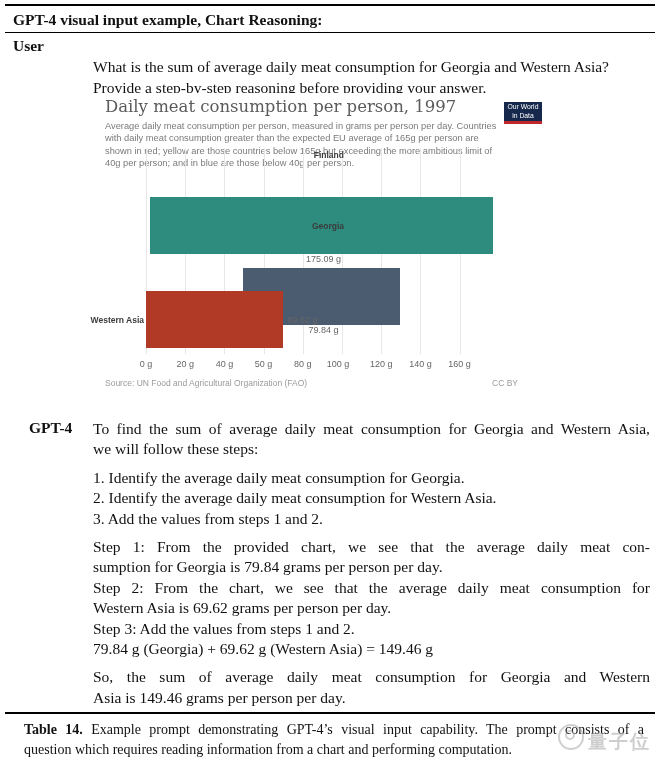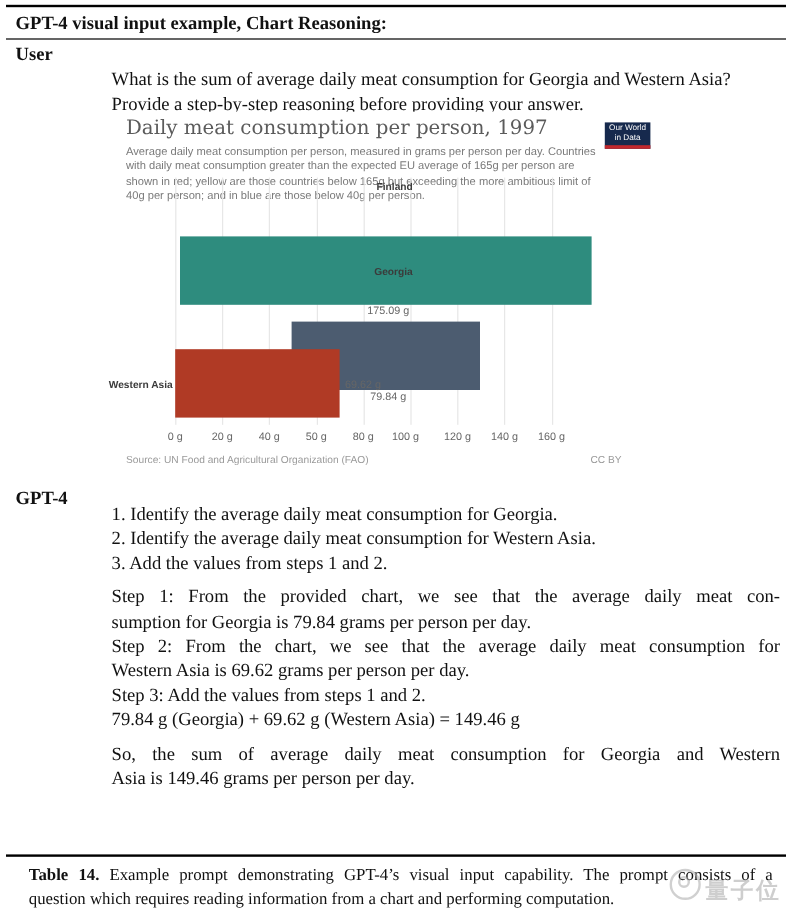--- a/index.html
+++ b/index.html
@@ -10,21 +10,21 @@
   .rule-mid{top:32px;height:1.4px;}
   .rule-bottom{top:712px;height:2px;}
   .header{position:absolute;left:13px;top:11px;font-size:15.5px;font-weight:bold;}
   .speaker{position:absolute;left:13px;font-size:15.5px;font-weight:bold;}
   .content{position:absolute;left:93px;width:557px;font-size:15.5px;line-height:20.8px;}
   .content p{margin:0 0 8px 0;}
   .content p:last-child{margin-bottom:12px;}
   .jl{text-align:justify;text-align-last:justify;}
   .user-block .speaker{top:37px;}
   .user-block .content{top:37px;margin-top:20px;}
-  .gpt-block .speaker{top:407px;}
+  .gpt-block .speaker{top:419px;margin-left:16px;}
   .gpt-block .content{top:419px;line-height:20.4px;}
 
   
   .chart{position:absolute;left:95px;top:93px;width:450px;height:298px;background:#fff;
          font-family:"Liberation Sans", sans-serif;}
   .chart-title{position:absolute;left:10px;top:4px;font-family:"DejaVu Serif", serif;
                font-size:16.5px;color:#5b5b5b;}
   .chart-subtitle{position:absolute;left:10px;top:27px;width:392px;font-size:9.3px;
                   line-height:12.4px;color:#7a7a7a;}
   .owid-logo{position:absolute;right:3px;top:9px;width:38px;height:18px;background:#16294d;
@@ -137,20 +137,24 @@
     </div>
 
     <div class="chart-source">Source: UN Food and Agricultural Organization (FAO)</div>
     <div class="chart-license">CC BY</div>
   </div>
 
   <div class="gpt-block">
     <div class="speaker">GPT-4</div>
     <div class="content">
       <p>
+        <span class="jl" style="display:block">To find the sum of average daily meat consumption for Georgia and Western Asia,</span>
+        <span style="display:block">we will follow these steps:</span>
+      </p>
+      <p>
         <span style="display:block">1. Identify the average daily meat consumption for Georgia.</span>
         <span style="display:block">2. Identify the average daily meat consumption for Western Asia.</span>
         <span style="display:block">3. Add the values from steps 1 and 2.</span>
       </p>
       <p>
         <span class="jl" style="display:block">Step 1:  From the provided chart, we see that the average daily meat con-</span>
         <span style="display:block">sumption for Georgia is 79.84 grams per person per day.</span>
         <span class="jl" style="display:block">Step 2:  From the chart, we see that the average daily meat consumption for</span>
         <span style="display:block">Western Asia is 69.62 grams per person per day.</span>
         <span style="display:block">Step 3: Add the values from steps 1 and 2.</span>

